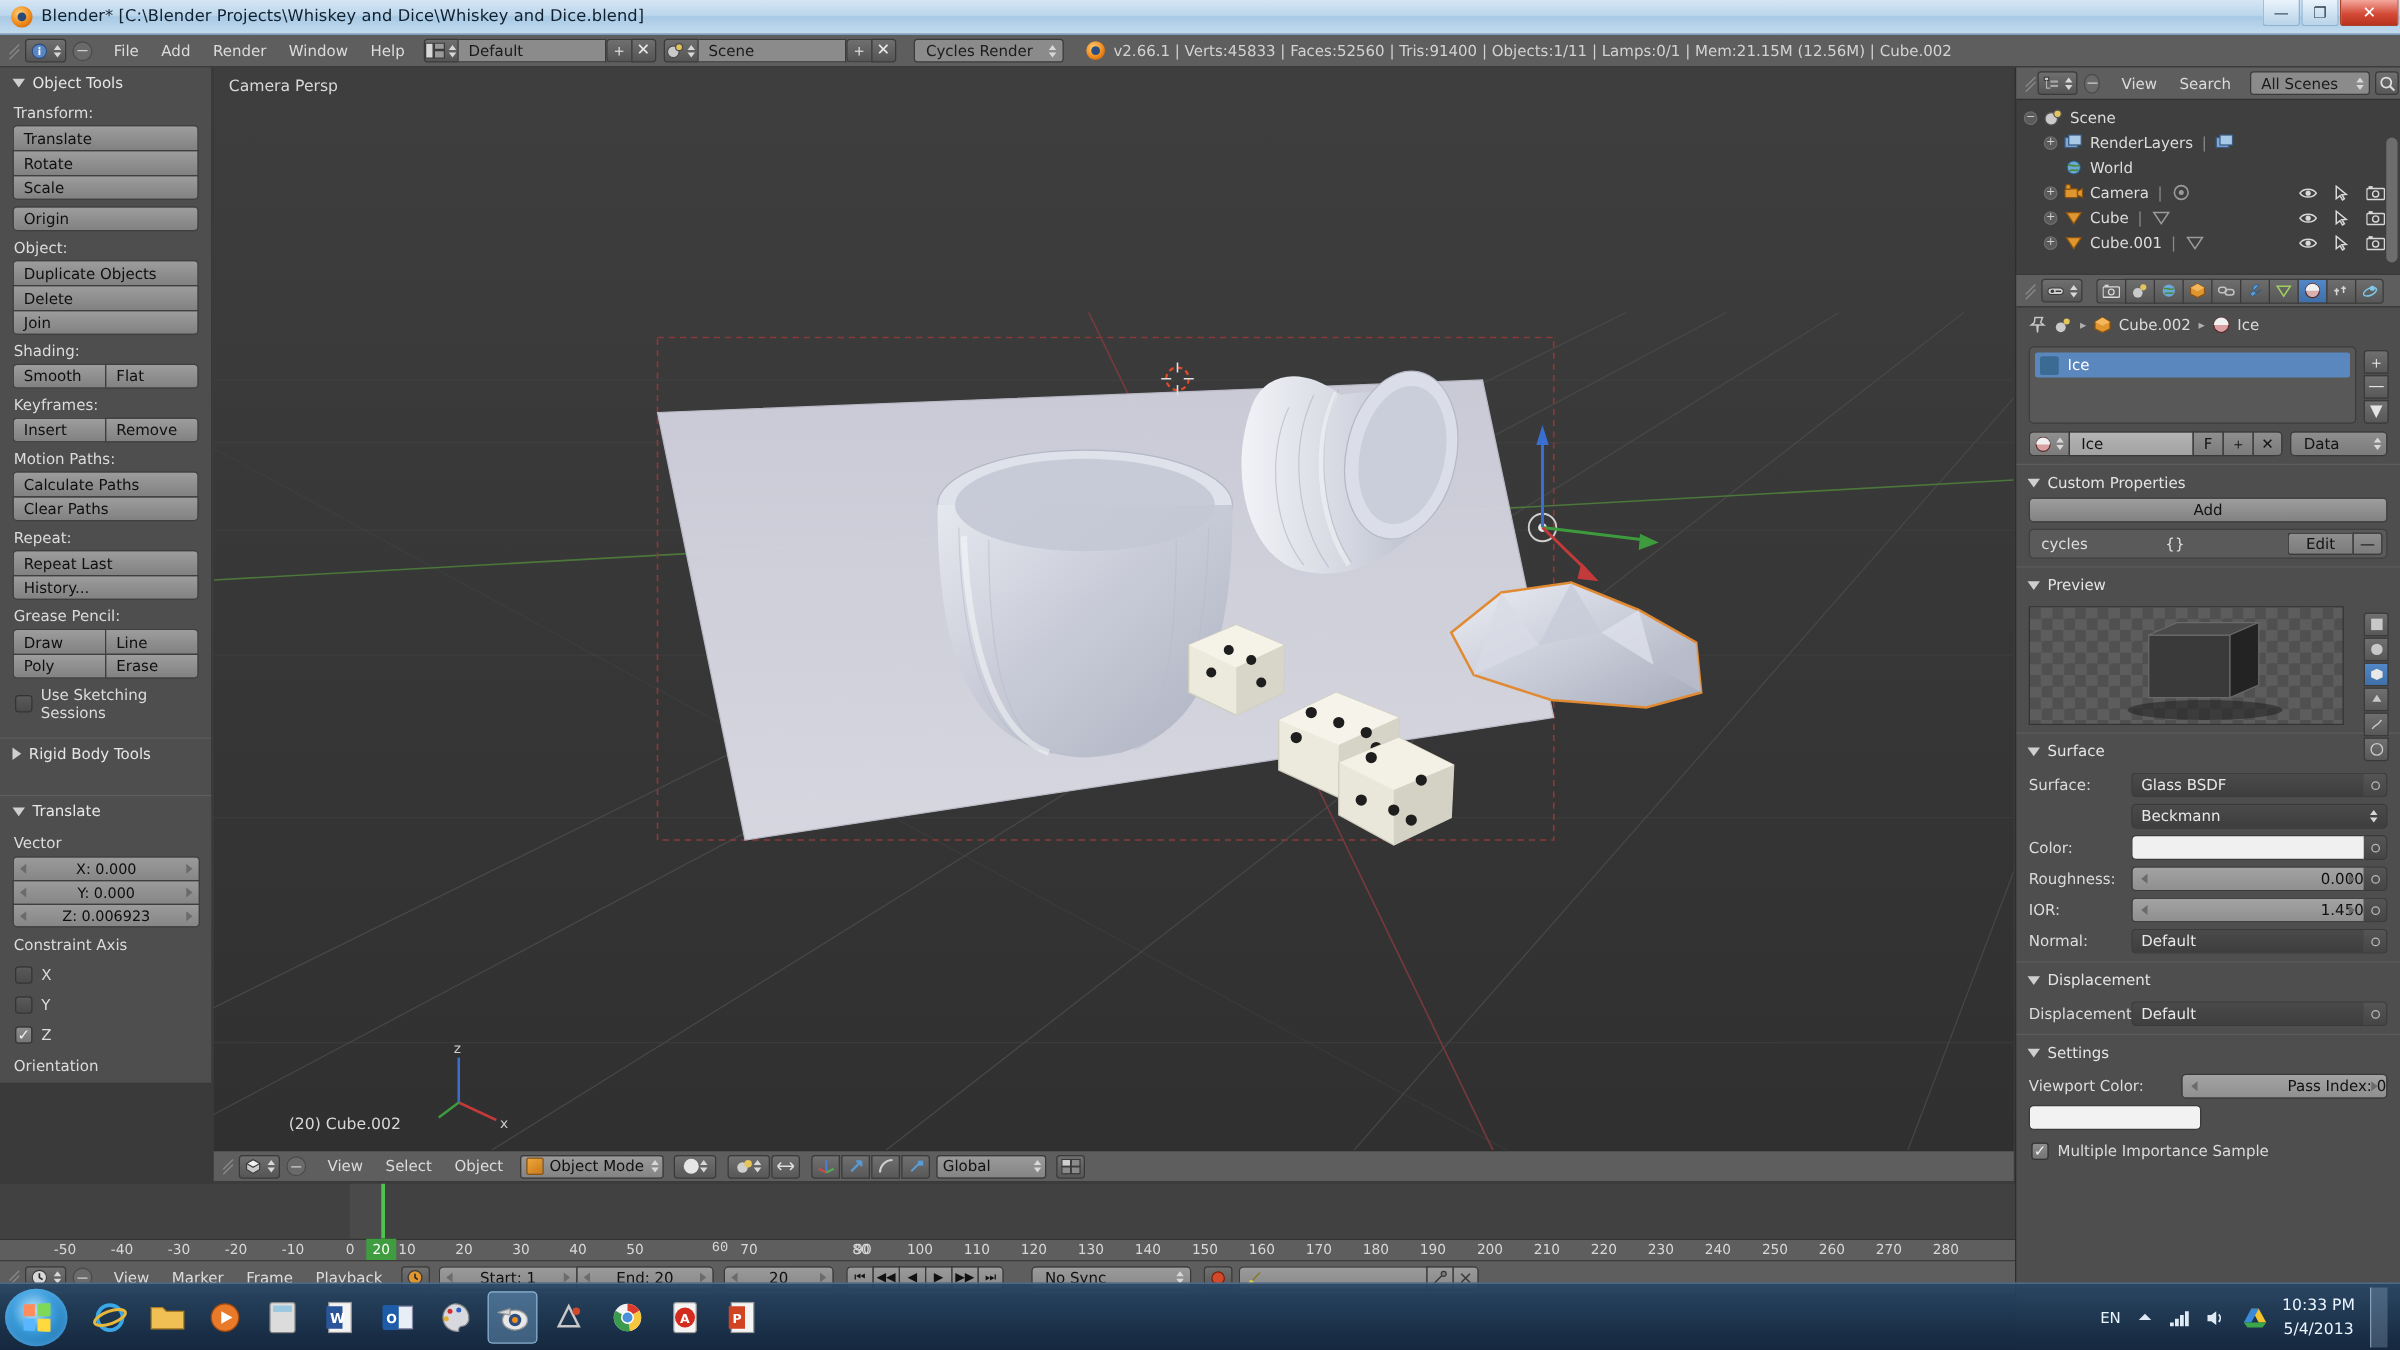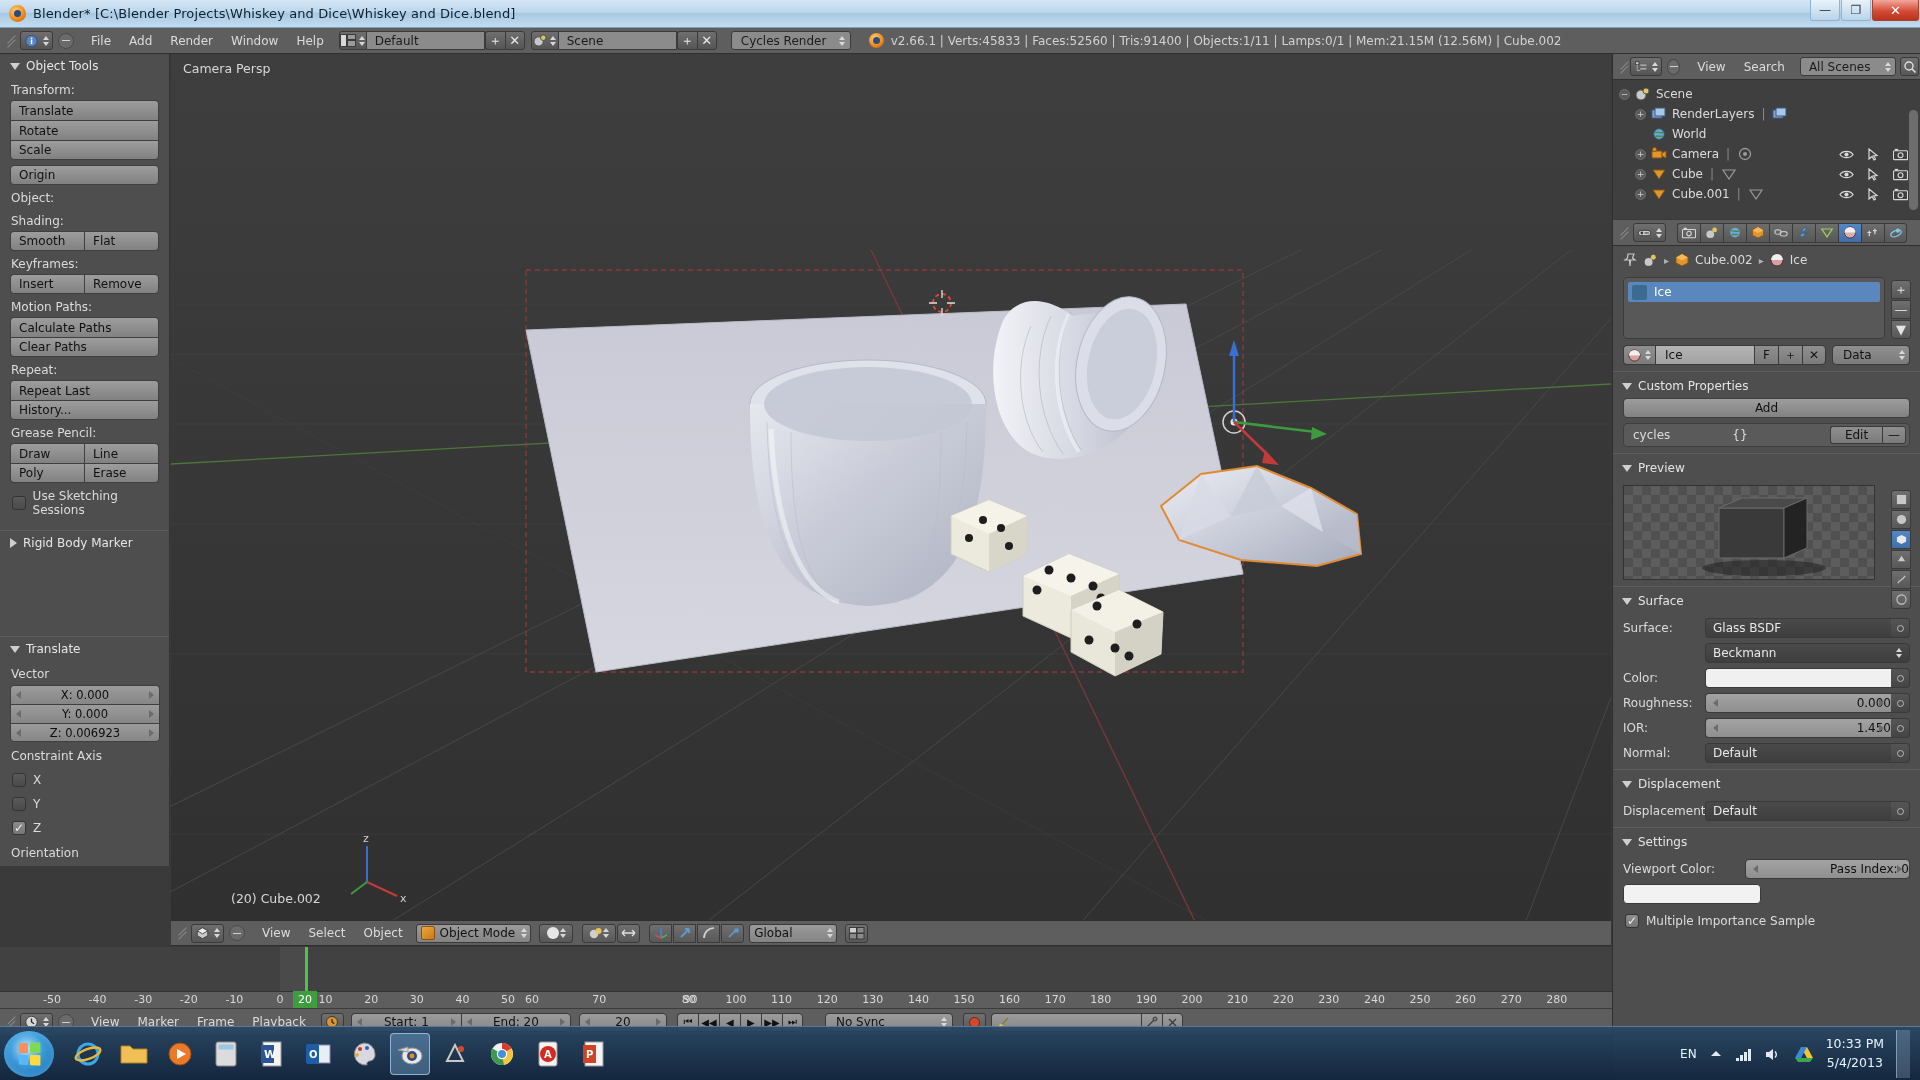--- a/index.html
+++ b/index.html
@@ -518,20 +518,25 @@
         <div class="tool-btn">Translate</div>
         <div class="tool-btn">Rotate</div>
         <div class="tool-btn">Scale</div>
       </div>
       <div style="height:5px"></div>
       <div class="tool-grp">
         <div class="tool-btn single">Origin</div>
       </div>
 
       <div class="grp-label">Object:</div>
+      <div class="tool-grp">
+        <div class="tool-btn">Duplicate Objects</div>
+        <div class="tool-btn">Delete</div>
+        <div class="tool-btn">Join</div>
+      </div>
 
       <div class="grp-label">Shading:</div>
       <div class="tool-rows">
         <div class="tool-row">
           <div class="tool-btn" style="border-radius:4px 0 0 4px;border-right:none;border-bottom:1px solid #3f3f3f">Smooth</div>
           <div class="tool-btn" style="border-radius:0 4px 4px 0;border-bottom:1px solid #3f3f3f">Flat</div>
         </div>
       </div>
 
       <div class="grp-label">Keyframes:</div>
@@ -567,21 +572,21 @@
       </div>
 
       <div class="chk-row">
         <span class="chk"></span>
         <span>Use Sketching Sessions</span>
       </div>
 
       <div class="divider"></div>
       <div class="panel-hdr">
         <span class="tri closed"></span>
-        <span>Rigid Body Marker</span>
+        <span>Rigid Body Tools</span>
       </div>
 
       <div class="op-panel">
         <div class="panel-hdr">
           <span class="tri"></span>
           <span>Translate</span>
         </div>
         <div class="sub-label">Vector</div>
         <div class="numfield first">
           <span class="arrL"></span>
@@ -864,21 +869,21 @@
             <div class="tl-num" style="left: 97.6px;">-40</div>
             <div class="tl-num" style="left: 143.2px;">-30</div>
             <div class="tl-num" style="left: 188.8px;">-20</div>
             <div class="tl-num" style="left: 234.4px;">-10</div>
             <div class="tl-num" style="left: 280px;">0</div>
             <div class="tl-num" style="left: 325.6px;">10</div>
             <div class="tl-num" style="left: 371.2px;">20</div>
             <div class="tl-num" style="left: 416.8px;">30</div>
             <div class="tl-num" style="left: 462.4px;">40</div>
             <div class="tl-num" style="left: 508px;">50</div>
-            <div class="tl-num" style="left: 532px;">60</div>
+            <div class="tl-num" style="left: 576px; font-family: Liberation Mono, monospace;">60</div>
             <div class="tl-num" style="left: 599.2px;">70</div>
             <div class="tl-num" style="left: 644.8px; margin-left: 44px;">80</div>
             <div class="tl-num" style="left: 690.4px;">90</div>
             <div class="tl-num" style="left: 736px;">100</div>
             <div class="tl-num" style="left: 781.6px;">110</div>
             <div class="tl-num" style="left: 827.2px;">120</div>
             <div class="tl-num" style="left: 872.8px;">130</div>
             <div class="tl-num" style="left: 918.4px;">140</div>
             <div class="tl-num" style="left: 964px;">150</div>
             <div class="tl-num" style="left: 1009.6px;">160</div>

